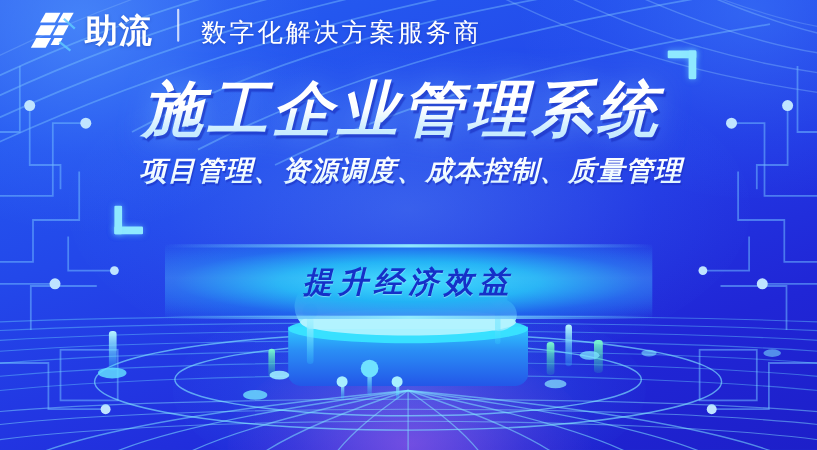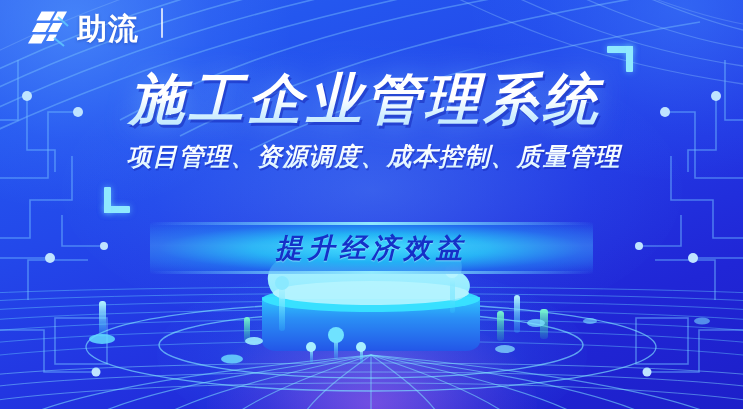--- a/index.html
+++ b/index.html
@@ -69,21 +69,21 @@
     letter-spacing:1px;line-height:34px;white-space:nowrap;
     background:linear-gradient(180deg,#ffffff 0%,#f2fbff 55%,#cdeeff 100%);
     -webkit-background-clip:text;background-clip:text;color:transparent;
     -webkit-text-fill-color:transparent;
     filter:drop-shadow(1px 2px 0 rgba(22,40,185,.5));
     margin-left:16px;
   }
 
   
   #benefit-bar{
-    position:absolute;left:150px;top:222px;width:443px;height:52px;z-index:6;
+    position:absolute;left:150px;top:222px;width:443px;height:68px;z-index:6;
     background:
       linear-gradient(180deg,rgba(255,255,255,0) 0%,rgba(255,255,255,.10) 45%,rgba(255,255,255,0) 100%),
       radial-gradient(ellipse at 50% 50%,#31d9ff 0%,#18aff5 38%,rgba(26,110,240,.75) 68%,rgba(30,70,220,0) 100%);
     display:flex;align-items:center;justify-content:center;
   }
   #benefit-bar:before,#benefit-bar:after{
     content:"";position:absolute;left:0;width:100%;height:3px;
     background:linear-gradient(90deg,rgba(60,220,255,0) 0%,rgba(150,240,255,.95) 50%,rgba(60,220,255,0) 100%);
   }
   #benefit-bar:before{top:0;}
@@ -178,20 +178,21 @@
         <polygon points="5,26.5 18.5,26.5 13.5,35.5 0,35.5"></polygon>
         <polygon points="21.5,26.5 29,26.5 25.5,33 18,33"></polygon>
       </g>
       <g stroke="#5fc8ff" stroke-width="2" fill="none" opacity=".85">
         <path d="M30,9 L40,18"></path>
         <path d="M26,30 L36,38"></path>
       </g>
     </svg>
     <div id="logo-text">助流</div>
     <div id="logo-divider"></div>
+    <div id="tagline">数字化解决方案服务商</div>
   </div>
 
   <div class="bracket" id="bracket-tr">
     <span class="h"></span>
       <span class="v"></span>
   </div>
   <div class="bracket" id="bracket-bl">
     <span class="h"></span>
       <span class="v"></span>
   </div>

